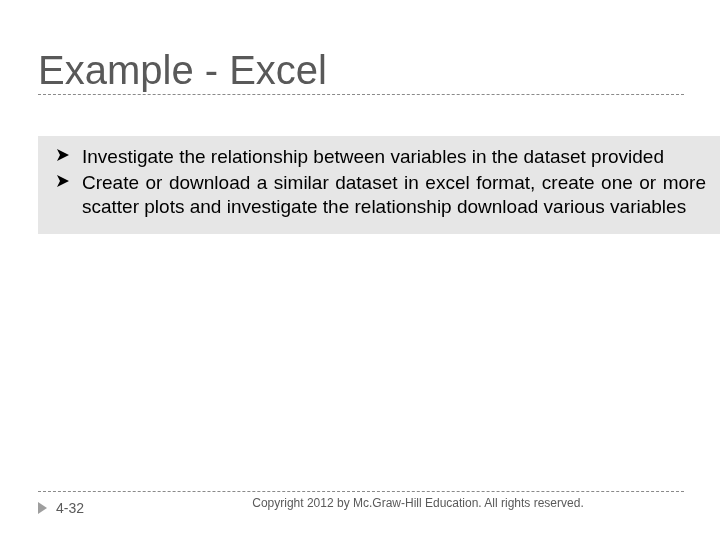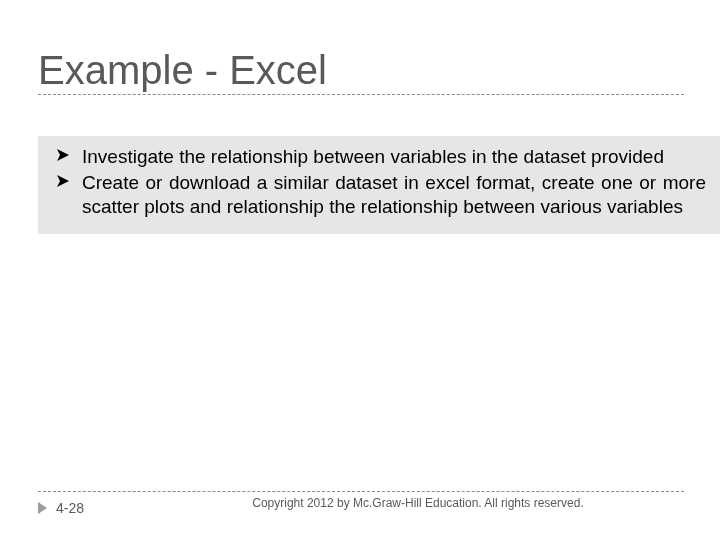--- a/index.html
+++ b/index.html
@@ -113,26 +113,26 @@
             </svg>
         </span>
         <span>Investigate the relationship between variables in the dataset provided</span>
       </li>
       <li>
         <span class="arrow">
           <svg viewBox="0 0 14 14">
               <polygon points="1,1 13,7 1,13 4,7" fill="#000000"></polygon>
             </svg>
         </span>
-        <span>Create or download a similar dataset in excel format, create one or more scatter plots and relationship the relationship between various variables</span>
+        <span>Create or download a similar dataset in excel format, create one or more scatter plots and investigate the relationship download various variables</span>
       </li>
     </ul>
   </div>
 
   <div class="hr-bottom"></div>
 
   <div class="footer">
     <div class="footer-marker"></div>
-    <div class="page-num">4-28</div>
+    <div class="page-num">4-32</div>
     <div class="copyright">Copyright 2012 by Mc.Graw-Hill Education. All rights reserved.</div>
   </div>
 
 </div>
 
 </body></html>

